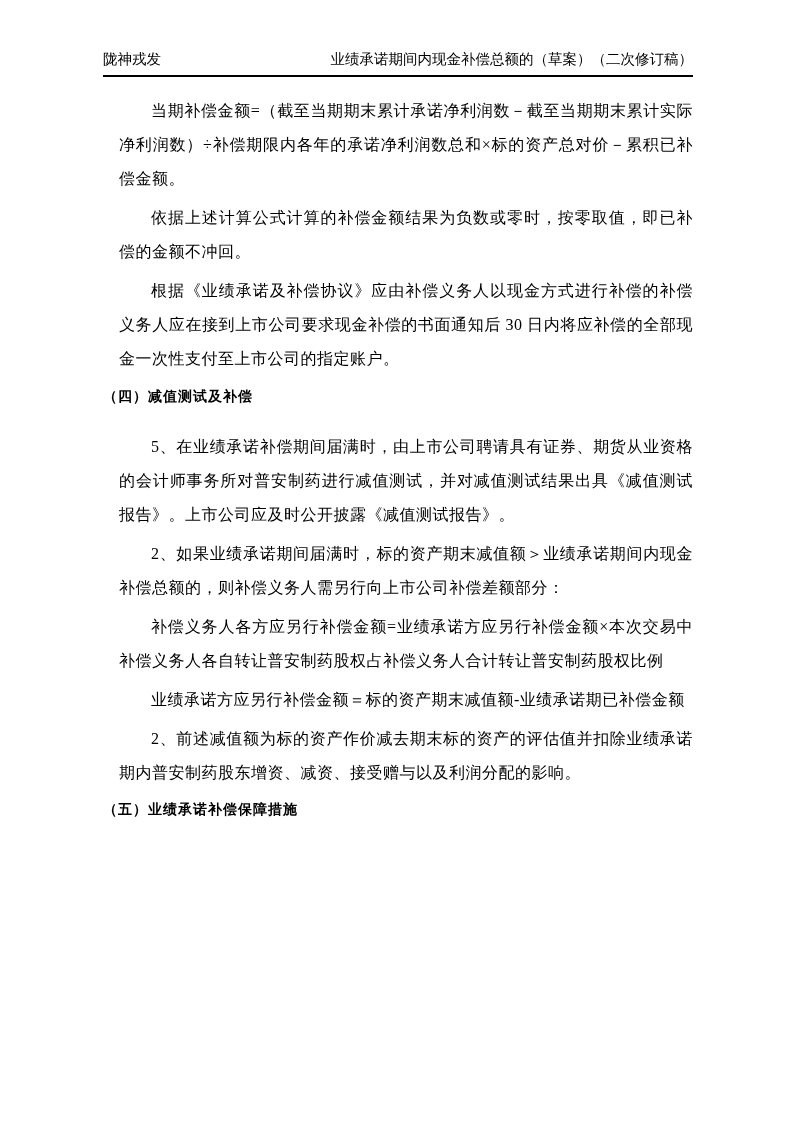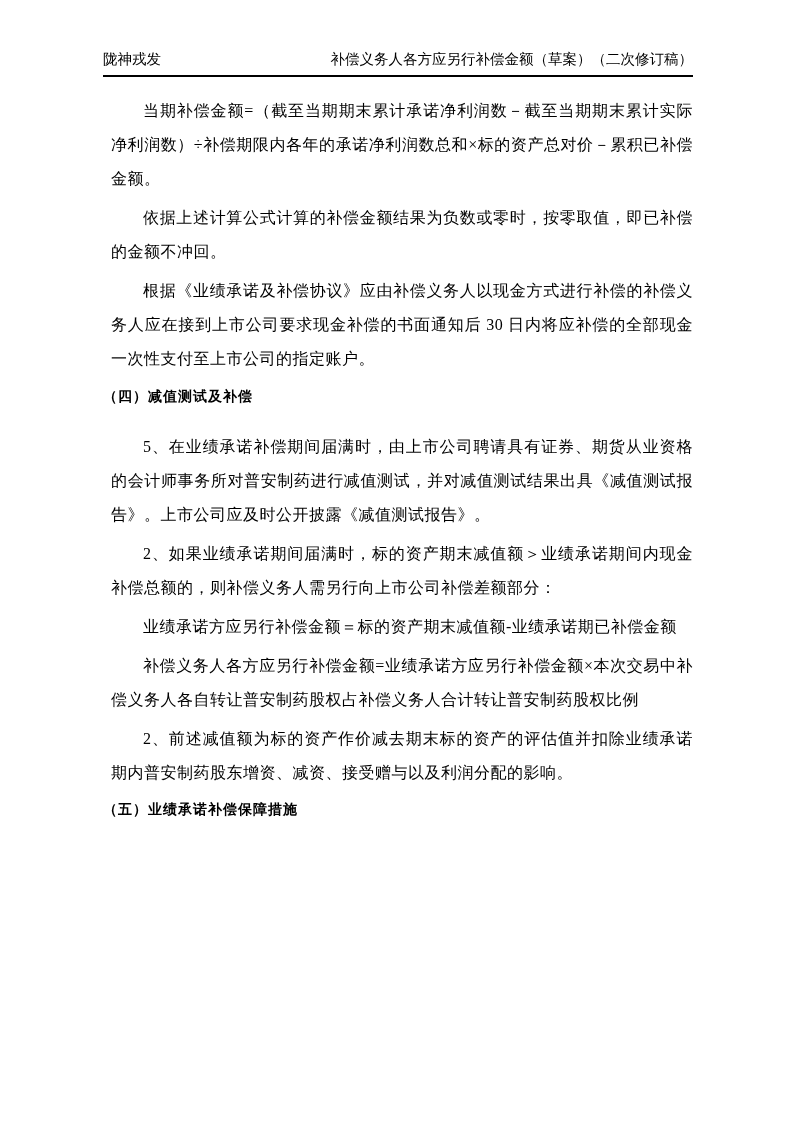--- a/index.html
+++ b/index.html
@@ -30,21 +30,21 @@
   .doc-header .hdr-left { white-space: nowrap; }
   .doc-header .hdr-right { white-space: nowrap; }
   .doc-main {
     margin: 17px 100px 0 103px;
     text-align: justify;
   }
   .para {
     font-size: 16px;
     line-height: 34px;
     text-indent: 2em;
-    margin: 0 0 5px 8px;
+    margin: 0 0 5px 16px;
     letter-spacing: 0.5px;
   }
   .sec-heading {
     font-family: "Liberation Sans", "DejaVu Sans", sans-serif;
     font-weight: bold;
     font-size: 14px;
     line-height: 26px;
     margin: 7px 0 21px 0;
     text-indent: 0;
     letter-spacing: 1px;
@@ -63,34 +63,34 @@
     letter-spacing: 0.5px;
   }
 </style>
 </head>
 <body>
 
 <div class="page">
 
   <div class="doc-header">
     <span class="hdr-left">陇神戎发</span>
-    <span class="hdr-right">补偿义务人各方应另行补偿金额（草案）（二次修订稿）</span>
+    <span class="hdr-right">业绩承诺期间内现金补偿总额的（草案）（二次修订稿）</span>
   </div>
 
   <div class="doc-main">
     <p class="para">当期补偿金额=（截至当期期末累计承诺净利润数－截至当期期末累计实际净利润数）÷补偿期限内各年的承诺净利润数总和×标的资产总对价－累积已补偿金额。</p>
     <p class="para">依据上述计算公式计算的补偿金额结果为负数或零时，按零取值，即已补偿的金额不冲回。</p>
     <p class="para">根据《业绩承诺及补偿协议》应由补偿义务人以现金方式进行补偿的补偿义务人应在接到上市公司要求现金补偿的书面通知后 30 日内将应补偿的全部现金一次性支付至上市公司的指定账户。</p>
 
     <h2 class="sec-heading">（四）减值测试及补偿</h2>
 
     <p class="para">5、在业绩承诺补偿期间届满时，由上市公司聘请具有证券、期货从业资格的会计师事务所对普安制药进行减值测试，并对减值测试结果出具《减值测试报告》。上市公司应及时公开披露《减值测试报告》。</p>
     <p class="para">2、如果业绩承诺期间届满时，标的资产期末减值额＞业绩承诺期间内现金补偿总额的，则补偿义务人需另行向上市公司补偿差额部分：</p>
+    <p class="para">补偿义务人各方应另行补偿金额=业绩承诺方应另行补偿金额×本次交易中补偿义务人各自转让普安制药股权占补偿义务人合计转让普安制药股权比例</p>
     <p class="para">业绩承诺方应另行补偿金额＝标的资产期末减值额-业绩承诺期已补偿金额</p>
-    <p class="para">补偿义务人各方应另行补偿金额=业绩承诺方应另行补偿金额×本次交易中补偿义务人各自转让普安制药股权占补偿义务人合计转让普安制药股权比例</p>
     <p class="para">2、前述减值额为标的资产作价减去期末标的资产的评估值并扣除业绩承诺期内普安制药股东增资、减资、接受赠与以及利润分配的影响。</p>
 
     <h2 class="sec-heading last">（五）业绩承诺补偿保障措施</h2>
   </div>
 
   <div class="page-number">229 / 371</div>
 
 </div>
 
 </body></html>

